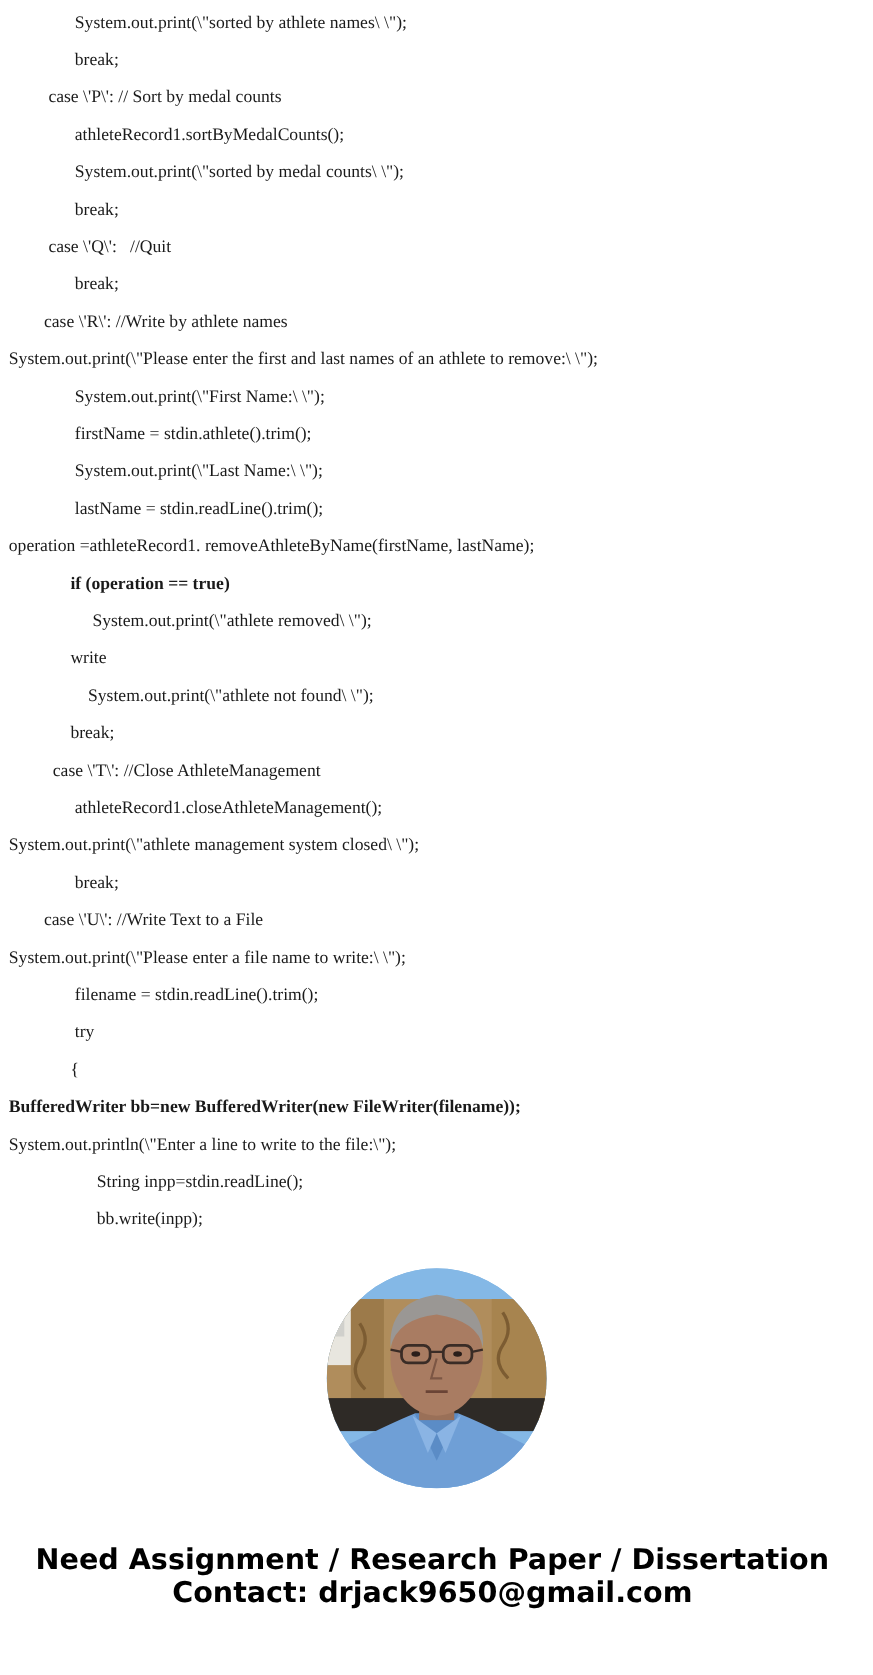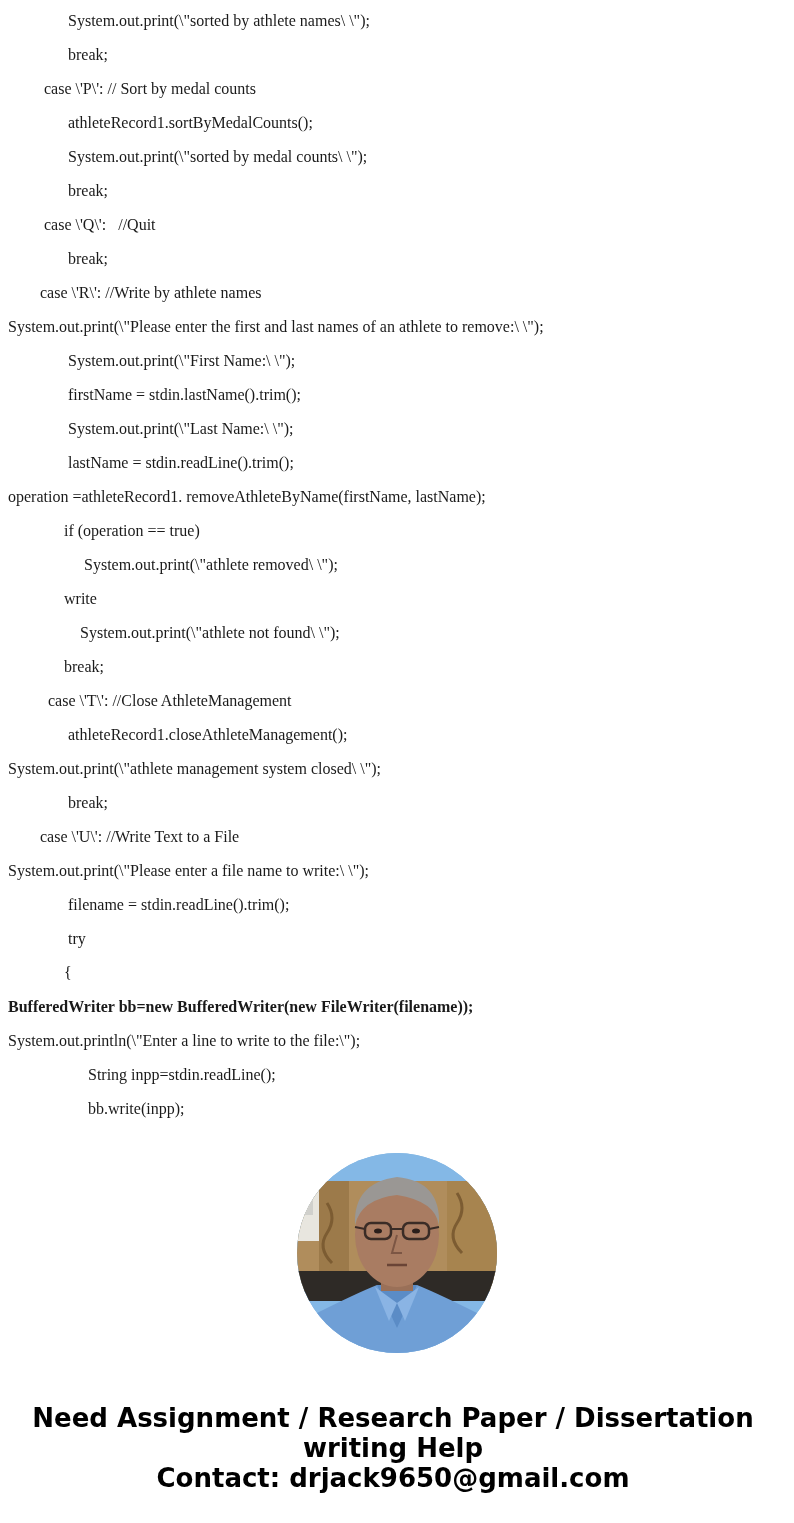--- a/index.html
+++ b/index.html
@@ -61,25 +61,25 @@
     <div class="code-line" style="left: 68px; top: 45px;">break;</div>
     <div class="code-line" style="left: 44px; top: 79px;">case \'P\': // Sort by medal counts</div>
     <div class="code-line" style="left: 68px; top: 113px;">athleteRecord1.sortByMedalCounts();</div>
     <div class="code-line" style="left: 68px; top: 147px;">System.out.print(\"sorted by medal counts\ \");</div>
     <div class="code-line" style="left: 68px; top: 181px;">break;</div>
     <div class="code-line" style="left: 44px; top: 215px;">case \'Q\':   //Quit</div>
     <div class="code-line" style="left: 68px; top: 249px;">break;</div>
     <div class="code-line" style="left: 40px; top: 283px;">case \'R\': //Write by athlete names</div>
     <div class="code-line" style="left: 8px; top: 317px;">System.out.print(\"Please enter the first and last names of an athlete to remove:\ \");</div>
     <div class="code-line" style="left: 68px; top: 351px;">System.out.print(\"First Name:\ \");</div>
-    <div class="code-line" style="left: 68px; top: 385px;">firstName = stdin.lastName().trim();</div>
+    <div class="code-line" style="left: 68px; top: 385px;">firstName = stdin.athlete().trim();</div>
     <div class="code-line" style="left: 68px; top: 419px;">System.out.print(\"Last Name:\ \");</div>
     <div class="code-line" style="left: 68px; top: 453px;">lastName = stdin.readLine().trim();</div>
     <div class="code-line" style="left: 8px; top: 487px;">operation =athleteRecord1. removeAthleteByName(firstName, lastName);</div>
-    <div class="code-line" style="left: 64px; top: 521px;">if (operation == true)</div>
+    <div class="code-line" style="left: 64px; top: 521px; font-weight: bold;">if (operation == true)</div>
     <div class="code-line" style="left: 84px; top: 555px;">System.out.print(\"athlete removed\ \");</div>
     <div class="code-line" style="left: 64px; top: 589px;">write</div>
     <div class="code-line" style="left: 80px; top: 623px;">System.out.print(\"athlete not found\ \");</div>
     <div class="code-line" style="left: 64px; top: 657px;">break;</div>
     <div class="code-line" style="left: 48px; top: 691px;">case \'T\': //Close AthleteManagement</div>
     <div class="code-line" style="left: 68px; top: 725px;">athleteRecord1.closeAthleteManagement();</div>
     <div class="code-line" style="left: 8px; top: 759px;">System.out.print(\"athlete management system closed\ \");</div>
     <div class="code-line" style="left: 68px; top: 793px;">break;</div>
     <div class="code-line" style="left: 40px; top: 827px;">case \'U\': //Write Text to a File</div>
     <div class="code-line" style="left: 8px; top: 861px;">System.out.print(\"Please enter a file name to write:\ \");</div>
@@ -128,15 +128,14 @@
     <ellipse cx="119" cy="78" rx="4" ry="2.5" fill="#2a1e1a"></ellipse>
 
     <path d="M100 82 L95 100 L105 100" stroke="#7c5644" stroke-width="2" fill="none"></path>
 
     <line x1="90" y1="112" x2="110" y2="112" stroke="#6a4436" stroke-width="2.5"></line>
   </svg>
 </div>
 
 <div class="footer">
   <div>Need Assignment / Research Paper / Dissertation</div>
-  <div>writing Help</div>
   <div>Contact: drjack9650@gmail.com</div>
 </div>
 
 </body></html>

